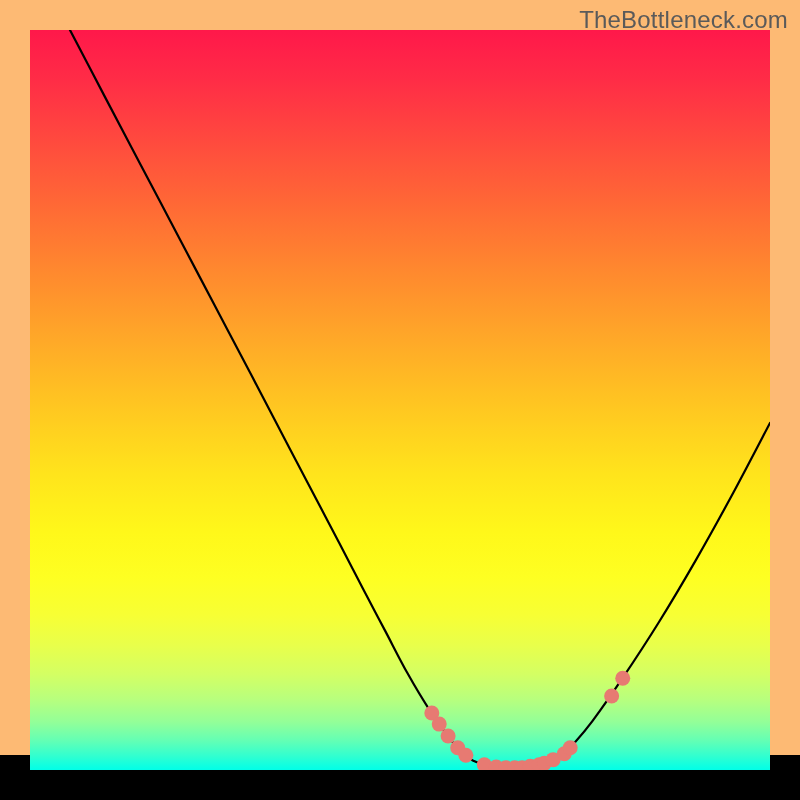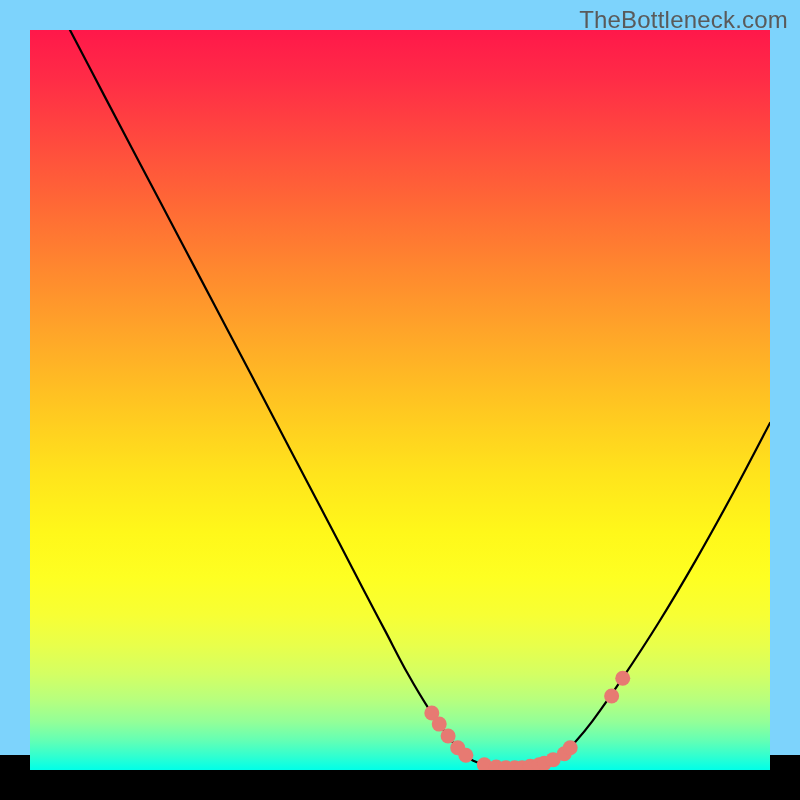--- a/index.html
+++ b/index.html
@@ -1,21 +1,21 @@
 <!DOCTYPE html>
 <html><head>
 <meta charset="utf-8">
 <style>
   * { margin: 0; padding: 0; box-sizing: border-box; }
   html, body { width: 800px; height: 800px; background: #000; overflow: hidden; }
   .container {
     position: relative;
     width: 800px;
     height: 755px;
-    background: #7dd3fc;
+    background: #fdba74;
   }
   .watermark {
     position: absolute;
     top: 6px;
     right: 12px;
     font-family: Arial, Helvetica, sans-serif;
     font-size: 24px;
     font-weight: 400;
     color: #5a5a5a;
     letter-spacing: 0.2px;

